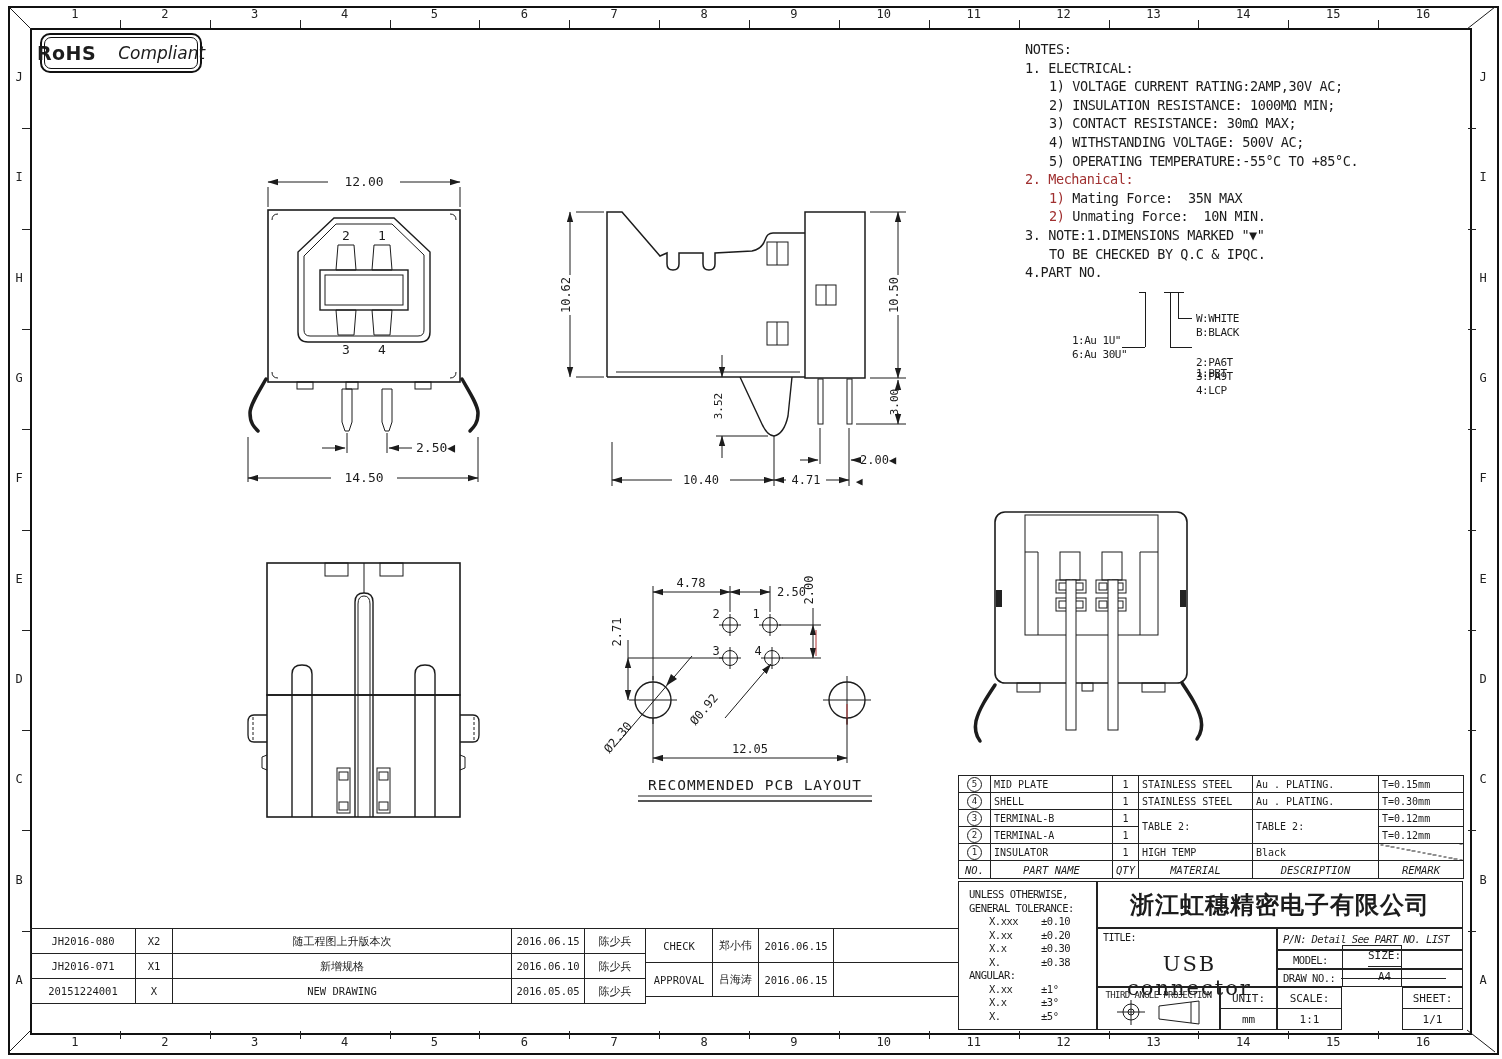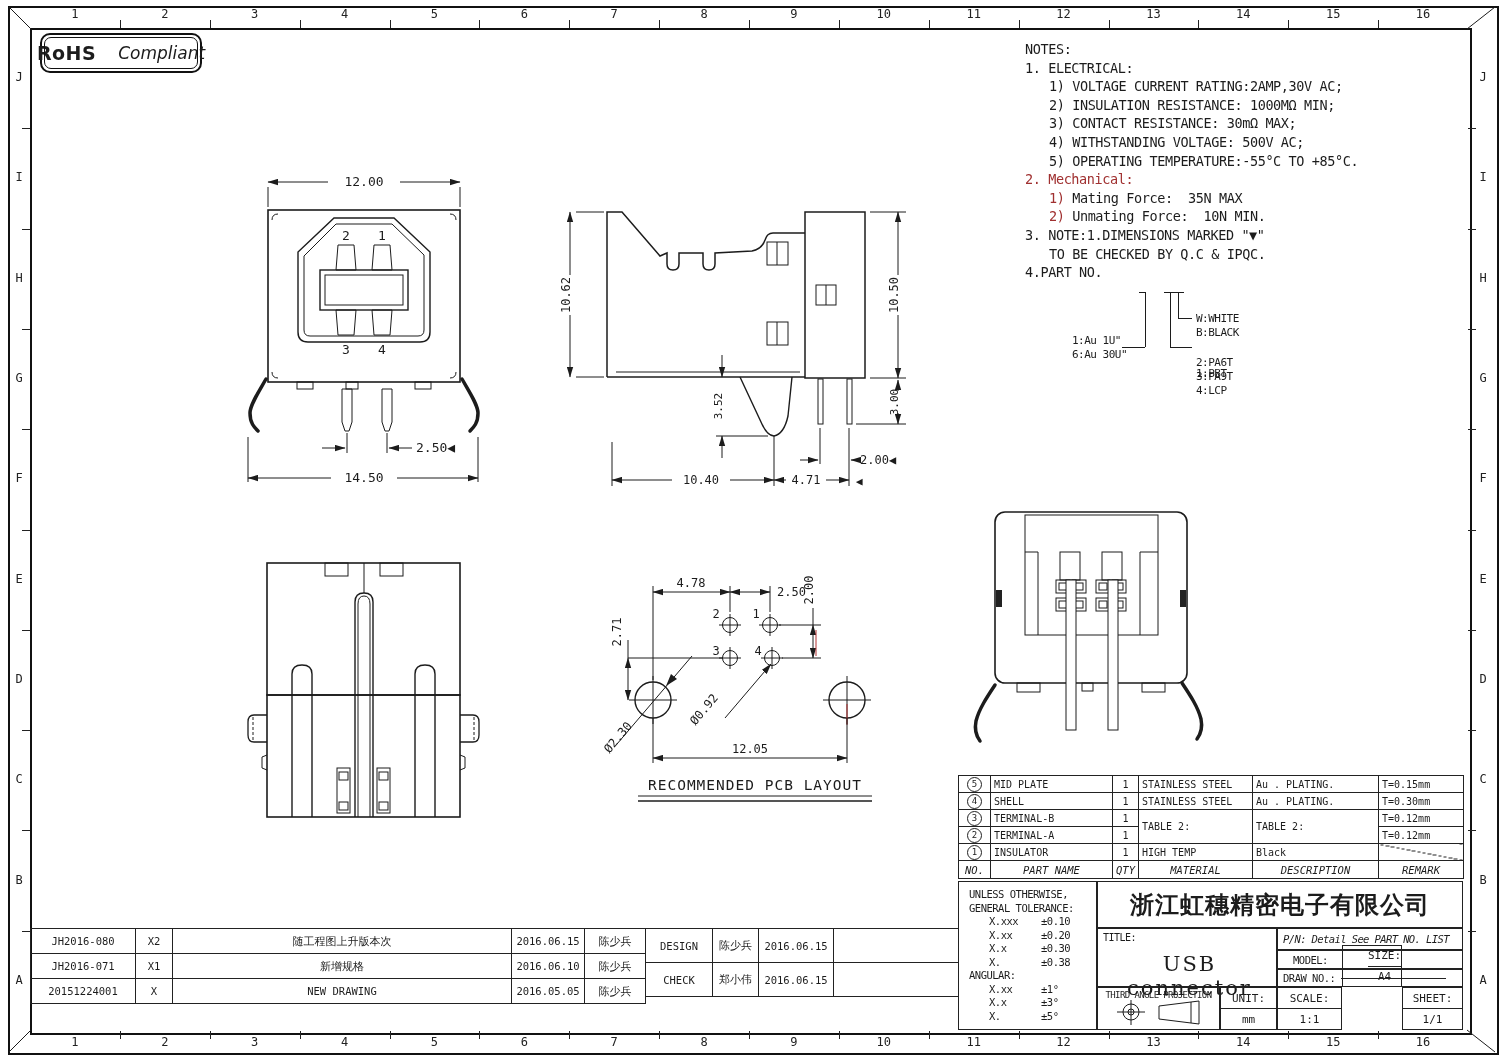--- a/index.html
+++ b/index.html
@@ -590,28 +590,28 @@
     </table>
 
   <table class="appr abs" style="left:645px;top:928px;width:313px;">
     <colgroup>
         <col style="width:67px">
         <col style="width:46px">
         <col style="width:75px">
         <col style="width:125px">
       </colgroup>
     <tbody>
-        <tr>
-      <td>DESIGN</td>
-      <td class="zh">陈少兵</td>
-      <td>2016.06.15</td>
-      <td></td>
-    </tr>
     <tr>
       <td>CHECK</td>
       <td class="zh">郑小伟</td>
       <td>2016.06.15</td>
       <td></td>
     </tr>
+    <tr>
+      <td>APPROVAL</td>
+      <td class="zh">吕海涛</td>
+      <td>2016.06.15</td>
+      <td></td>
+    </tr>
   </tbody>
     </table>
 
 </div>
 
 </body></html>

